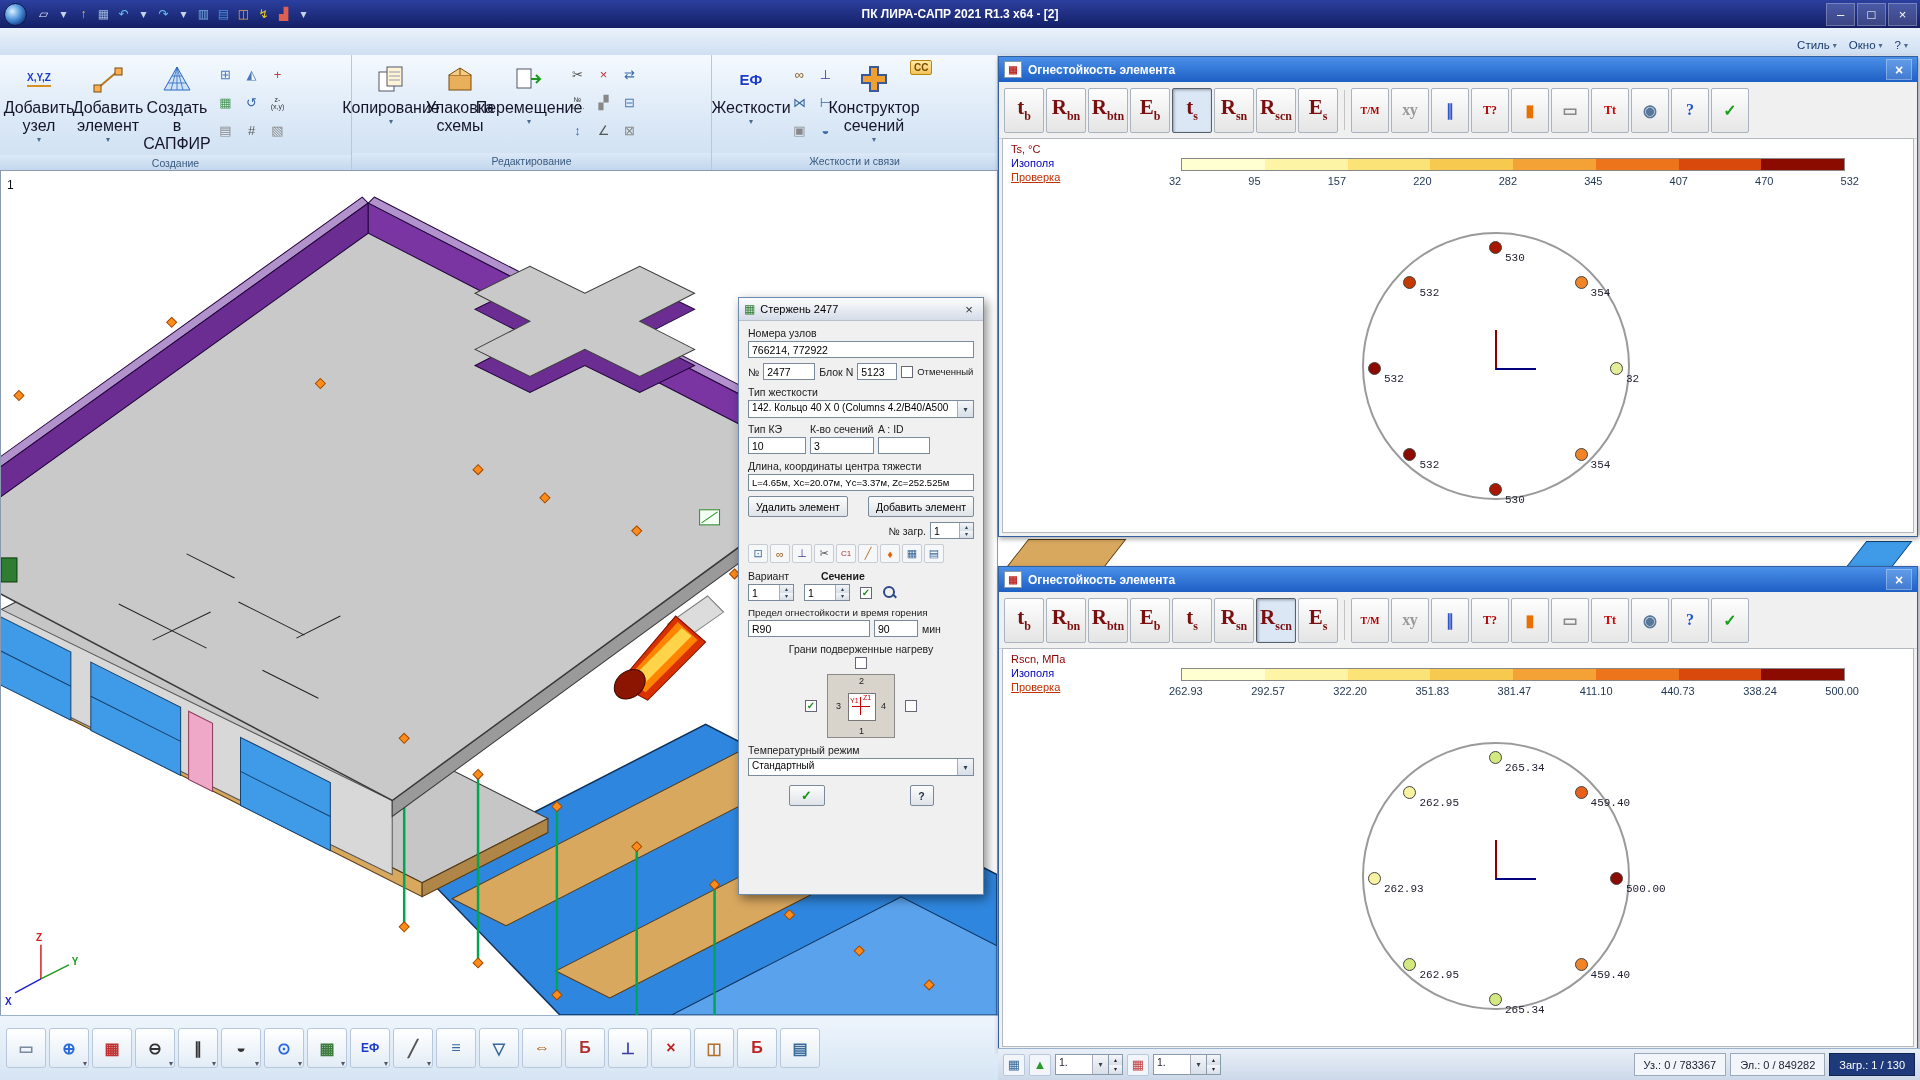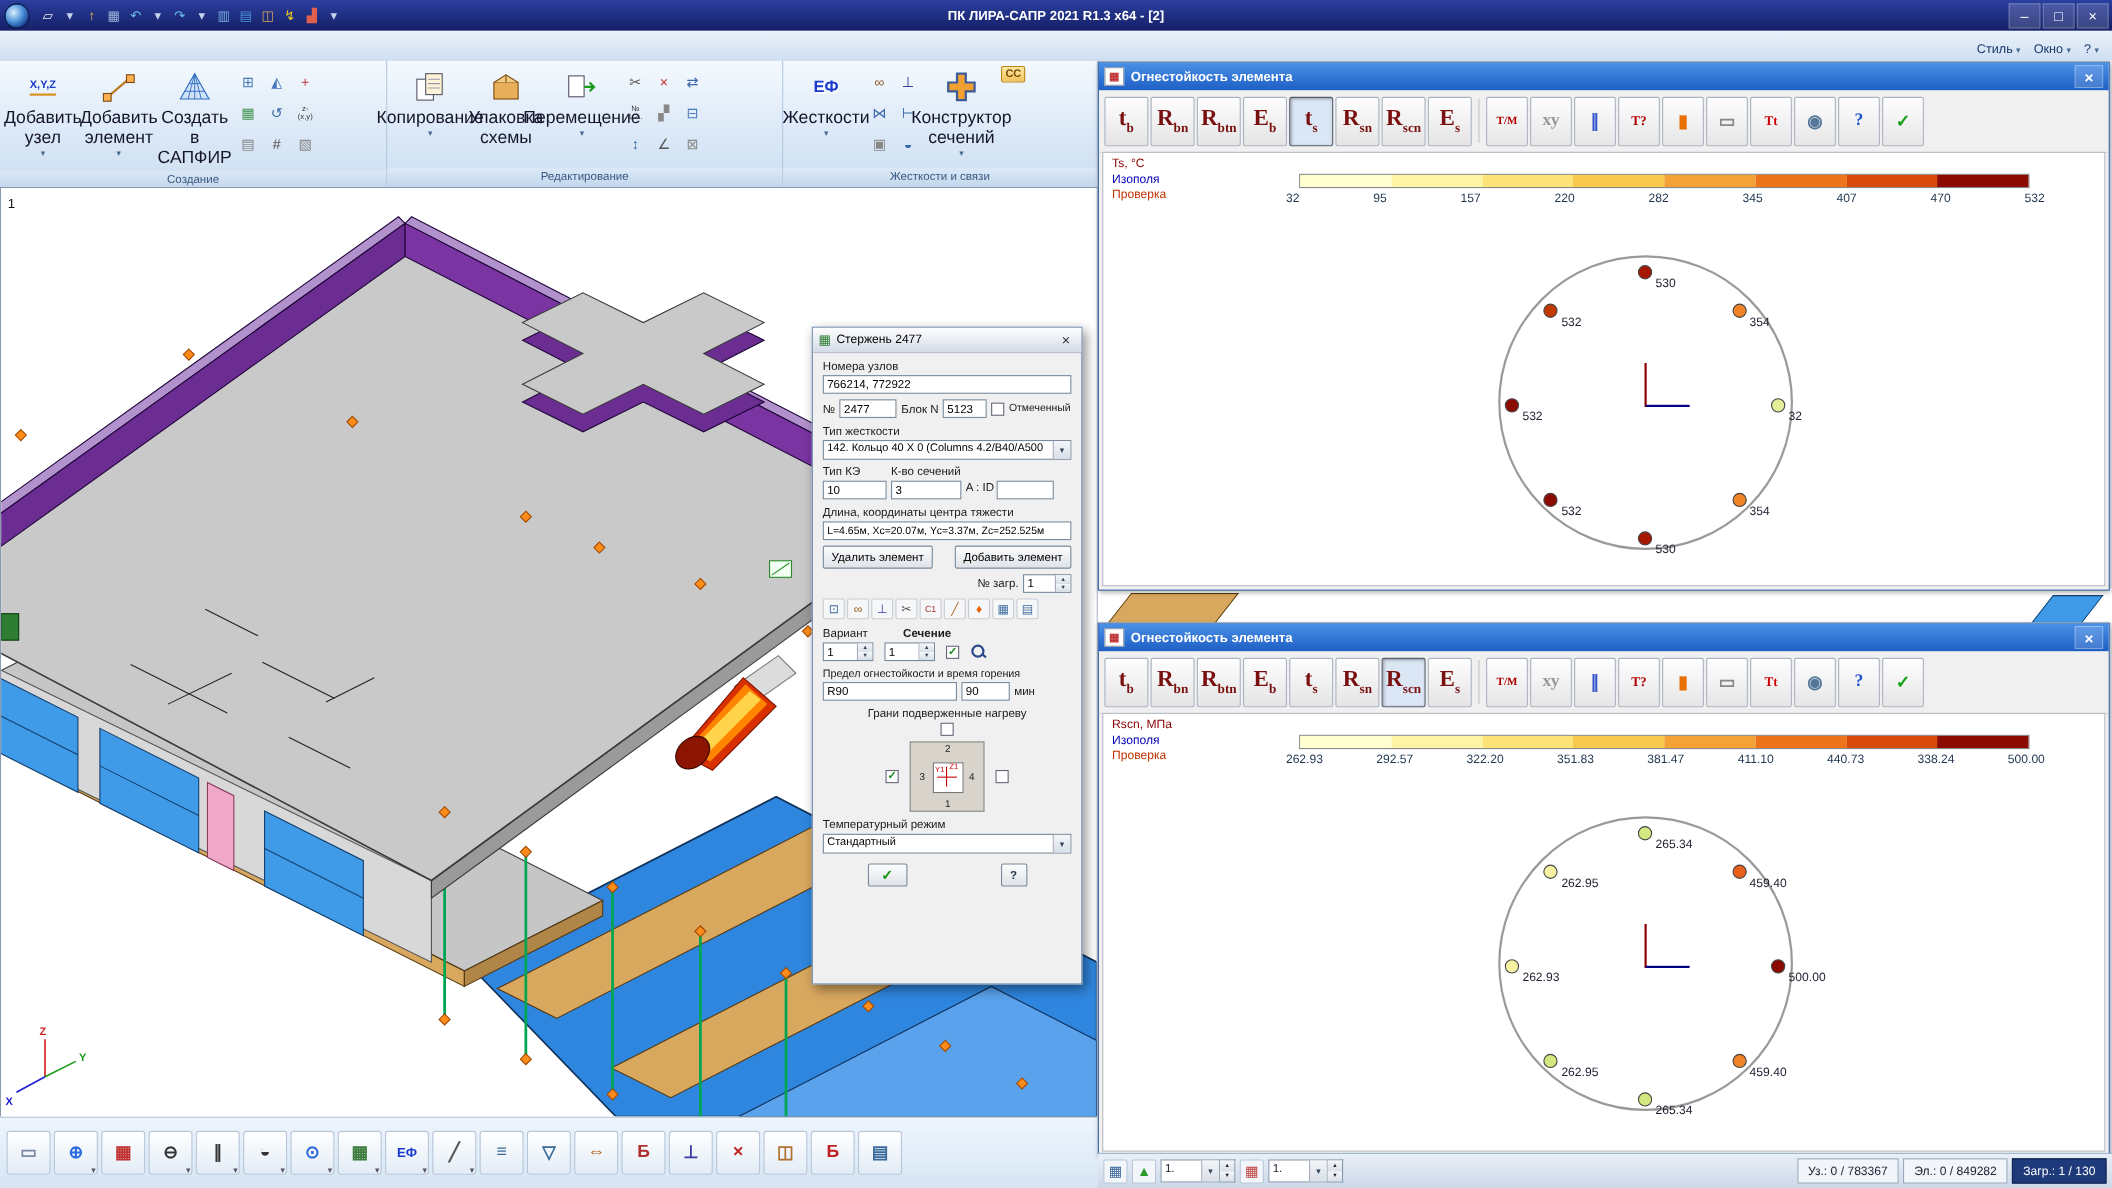--- a/index.html
+++ b/index.html
@@ -92,28 +92,28 @@
   .fw-toolbar{height:52px;display:flex;align-items:center;padding:2px 5px;gap:2px;border-bottom:1px solid #d4d4d4;}
   .param-list{display:flex;gap:2px;align-items:center;}
   .param-btn{width:40px;height:45px;border:1px solid #aab4c0;border-radius:2px;background:linear-gradient(#fefefe,#e4e4e4);font-family:"Liberation Serif",serif;font-weight:bold;color:#7a0f0f;font-size:21px;display:flex;align-items:flex-start;justify-content:center;padding-top:6px;box-sizing:border-box;}
   .param-btn sub{font-size:12px;line-height:10px;align-self:flex-end;margin-bottom:10px;}
   .param-btn[data-state="active"]{background:#dce7f6;border-color:#55606e;box-shadow:inset 1px 1px 3px rgba(0,0,0,.35);}
   .vsep{width:1px;height:40px;background:#c4c4c4;margin:0 4px;}
   .fw-iconbtn{width:38px;height:45px;border:1px solid #aab4c0;border-radius:2px;background:linear-gradient(#fefefe,#e6e6e6);display:flex;align-items:center;justify-content:center;padding:0;}
   .fw-iconbtn span{font-size:16px;font-weight:bold;font-family:"Liberation Serif",serif;}
   .fw-content{position:absolute;left:3px;right:3px;top:81px;bottom:3px;background:#fff;border:1px solid #b4b8c0;overflow:hidden;}
   .fw-legend{position:absolute;left:8px;top:3px;font-size:11px;line-height:14px;}
-  .lg0{color:#8b0000;}.lg1{color:#0000bb;}.lg2{color:#c03000;}
+  .lg0{color:#8b0000;}.lg1{color:#0000bb;}.lg2{color:#c03000;text-decoration:underline;}
   .fw-scale{position:absolute;left:178px;top:19px;width:664px;height:13px;display:flex;border:1px solid #888;box-sizing:border-box;}
   .seg{flex:1;}
   .fw-scale-labels{position:absolute;left:166px;top:36px;width:690px;display:flex;justify-content:space-between;font-size:11px;color:#1f3550;}
   .fw-circle{position:absolute;left:359px;top:93px;width:268px;height:268px;border:2px solid #9a9a9a;border-radius:50%;box-sizing:border-box;}
   .ax-v{position:absolute;left:492px;top:191px;width:2px;height:40px;background:#8b0000;}
   .ax-h{position:absolute;left:493px;top:229px;width:40px;height:2px;background:#000080;}
-  .dots-layer{position:absolute;inset:0;}
+  .dots-layer{position:absolute;inset:0;font-family:Liberation Mono, monospace;}
   .dot-wrap{position:absolute;width:0;height:0;}
   .dot{position:absolute;left:-7px;top:-7px;width:13px;height:13px;border-radius:50%;border:1px solid #444;box-sizing:border-box;}
   .dot-label{position:absolute;left:9px;top:4px;font-size:11px;color:#223;white-space:nowrap;}
   
   .status-strip{position:absolute;left:0;right:0;bottom:0;height:31px;background:linear-gradient(#e9eff7,#ccd8e9);border-top:1px solid #9ab2cc;display:flex;align-items:center;gap:4px;padding:0 5px;font-size:11px;color:#223;}
   .st-icon{width:20px;height:20px;display:flex;align-items:center;justify-content:center;font-size:13px;border:1px solid #b8c8da;background:#f2f6fb;border-radius:2px;}
   .st-combo{display:flex;width:52px;height:19px;border:1px solid #8899aa;background:#fff;align-items:stretch;}
   .st-combo .combo-text{font-size:10.5px;}
   .mini-spin{display:flex;flex-direction:column;width:13px;height:19px;border:1px solid #8899aa;border-left:none;}
   .mini-spin span{flex:1;font-size:6px;line-height:6px;display:flex;align-items:center;justify-content:center;background:linear-gradient(#f4f6f9,#d8dfe8);}
@@ -540,21 +540,21 @@
           </div>
           <div class="r" style="align-items:flex-end;">
             <span style="display:flex;flex-direction:column;gap:2px;">
               <span class="lbl">Тип КЭ</span>
               <input class="tin w58" value="10" style="">
             </span>
             <span style="display:flex;flex-direction:column;gap:2px;">
               <span class="lbl">К-во сечений</span>
               <input class="tin w64" value="3" style="">
             </span>
-            <span style="display:flex;flex-direction:row;gap:2px;justify-content:space-between;">
+            <span style="display:flex;flex-direction:column;gap:2px;justify-content:space-between;">
               <span class="lbl">A :  ID</span>
               <input class="tin w52" value="" style="">
             </span>
           </div>
           <div class="lbl mt6">Длина, координаты центра тяжести</div>
           <input class="tin mt2" style="font-size: 9.5px;" value="L=4.65м, Xc=20.07м, Yc=3.37м, Zc=252.525м">
           <div class="r" style="justify-content:space-between;">
             <button class="btn">Удалить элемент</button>
             <button class="btn">Добавить элемент</button>
           </div>

